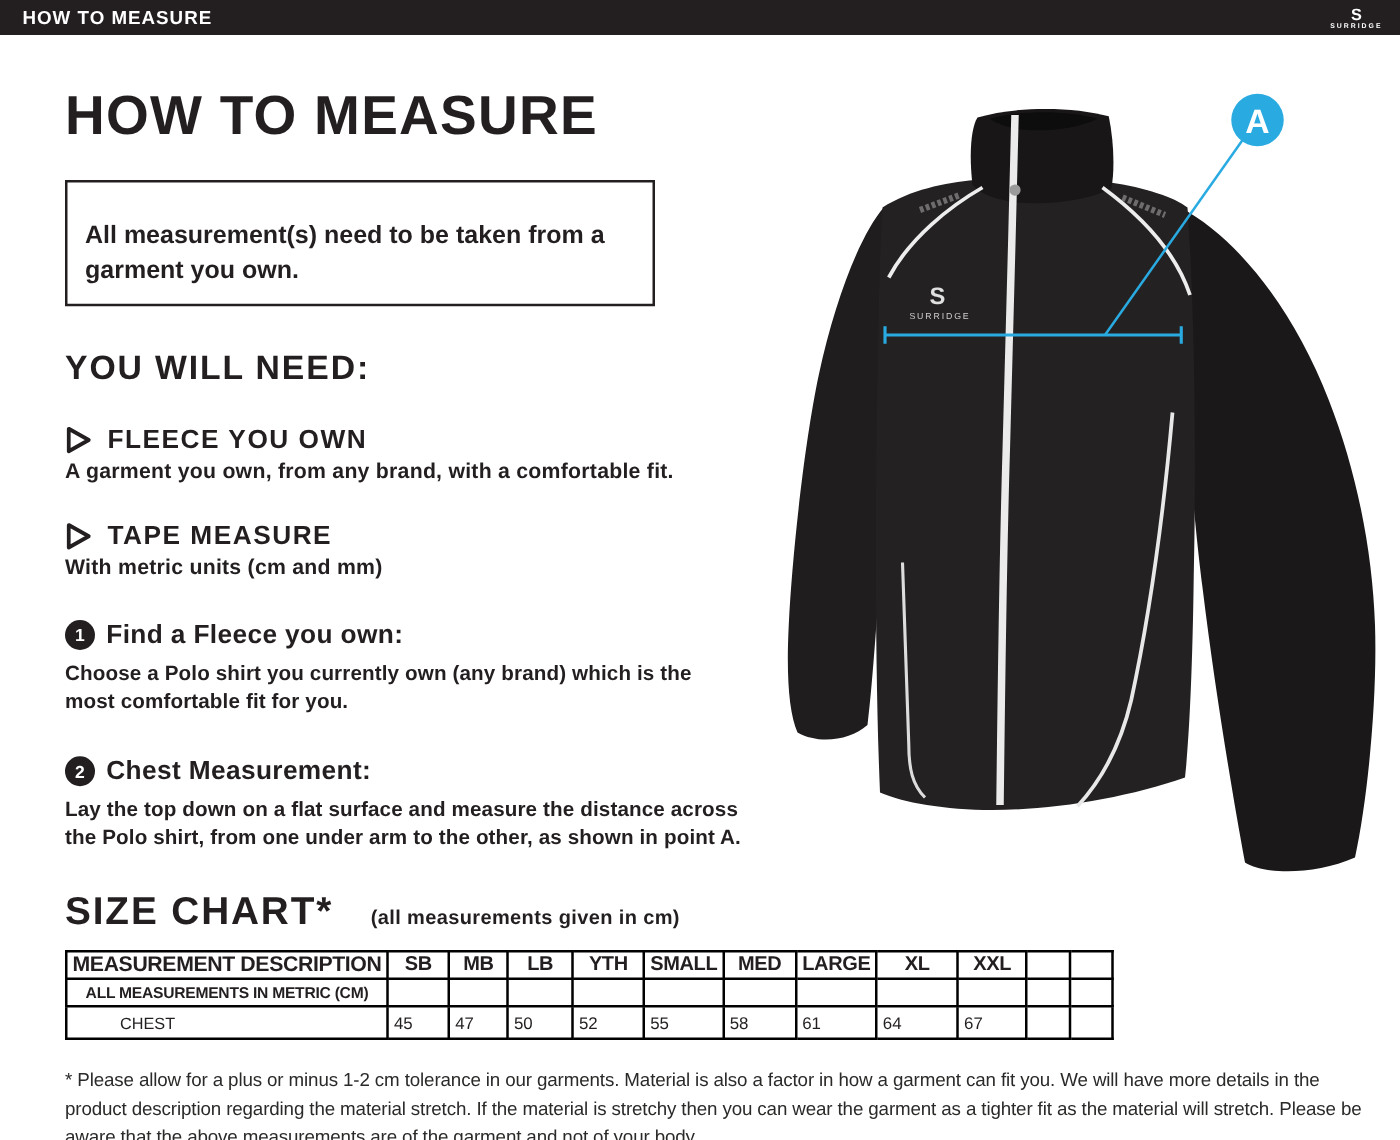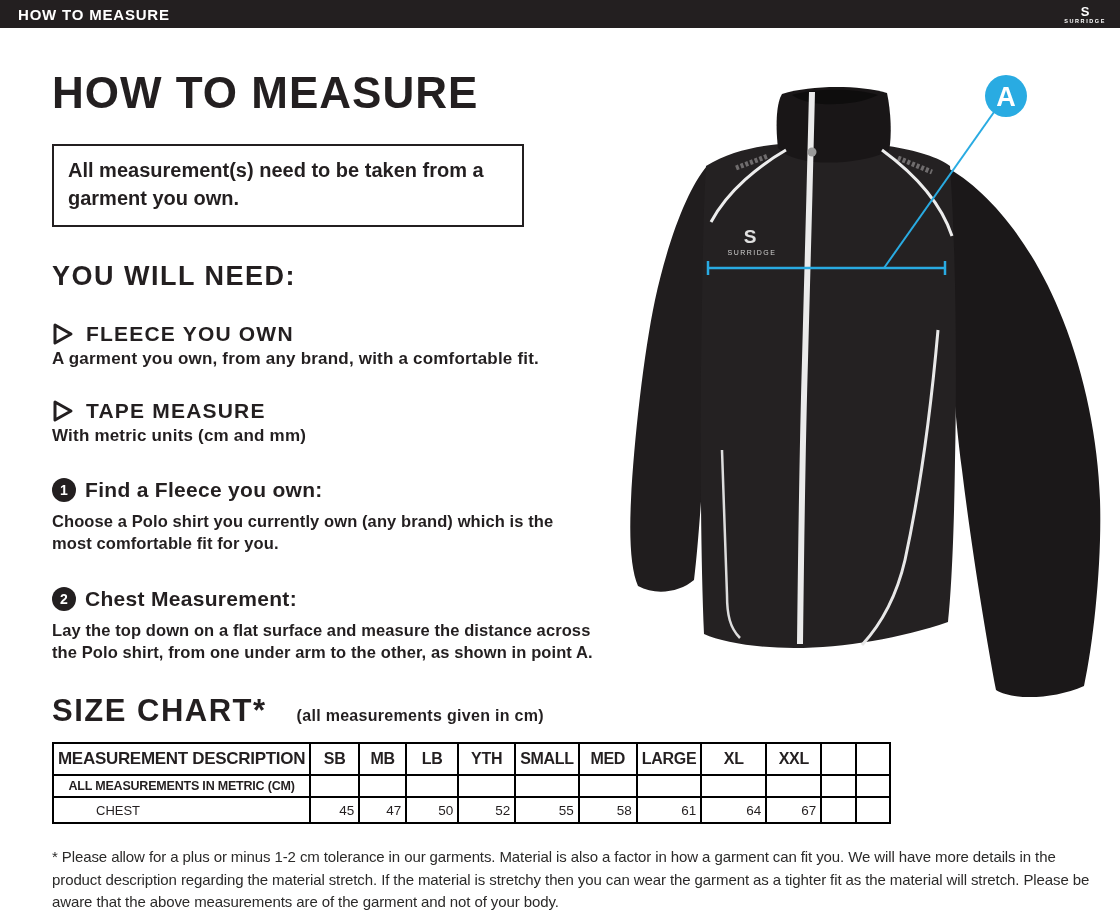--- a/index.html
+++ b/index.html
@@ -32,21 +32,21 @@
   .content { position: absolute; top: 28px; left: 52px; width: 1040px; }
   .page-title {
     margin-top: 40px;
     font-size: 44px; font-weight: 800; letter-spacing: 1px;
     color: #231f20;
   }
   .notice-box {
     margin-top: 26px;
     width: 472px;
     border: 2px solid #231f20;
-    padding: 11px 14px 13px 14px;
+    padding: 29px 14px 13px 14px;
   }
   .notice-box p { font-size: 20px; font-weight: bold; line-height: 1.38; width: 445px; }
   .section-heading {
     margin-top: 34px;
     font-size: 27px; font-weight: 800; letter-spacing: 1.5px;
   }
   .need-item { margin-top: 30px; }
   .need-item:first-of-type { margin-top: 32px; }
   .need-title-row { display: flex; align-items: center; gap: 12px; }
   .need-title { font-size: 21px; font-weight: 800; letter-spacing: 1.2px; }
@@ -77,26 +77,26 @@
     margin-top: 13px;
     border-collapse: collapse;
     table-layout: fixed;
   }
   table.size-chart td, table.size-chart th {
     border: 2px solid #000000;
     padding: 0 4px;
     overflow: hidden; white-space: nowrap;
   }
   table.size-chart th {
-    height: 32px; font-size: 16px; font-weight: bold; letter-spacing: -0.3px;
+    height: 22px; font-size: 16px; font-weight: bold; letter-spacing: -0.3px;
     text-align: center;
   }
   table.size-chart th.desc-col { text-align: left; font-size: 17px; }
   table.size-chart tr.metric-row td { height: 22px; font-size: 12.5px; font-weight: bold; text-align: center; letter-spacing: -0.2px; }
-  table.size-chart tr.data-row td { height: 26px; font-size: 13.5px; text-align: right; }
+  table.size-chart tr.data-row td { height: 26px; font-size: 13.5px; text-align: left; }
   table.size-chart tr.data-row td.row-label { text-align: left; font-size: 13px; padding-left: 42px; }
   
   .footnote {
     margin-top: 22px; width: 1046px;
     font-size: 15px; font-weight: 400; line-height: 1.5;
     color: #2b2a29; letter-spacing: -0.1px;
   }
   
   .jacket-wrap { position: absolute; left: 610px; top: 70px; width: 510px; height: 645px; }
 </style>

